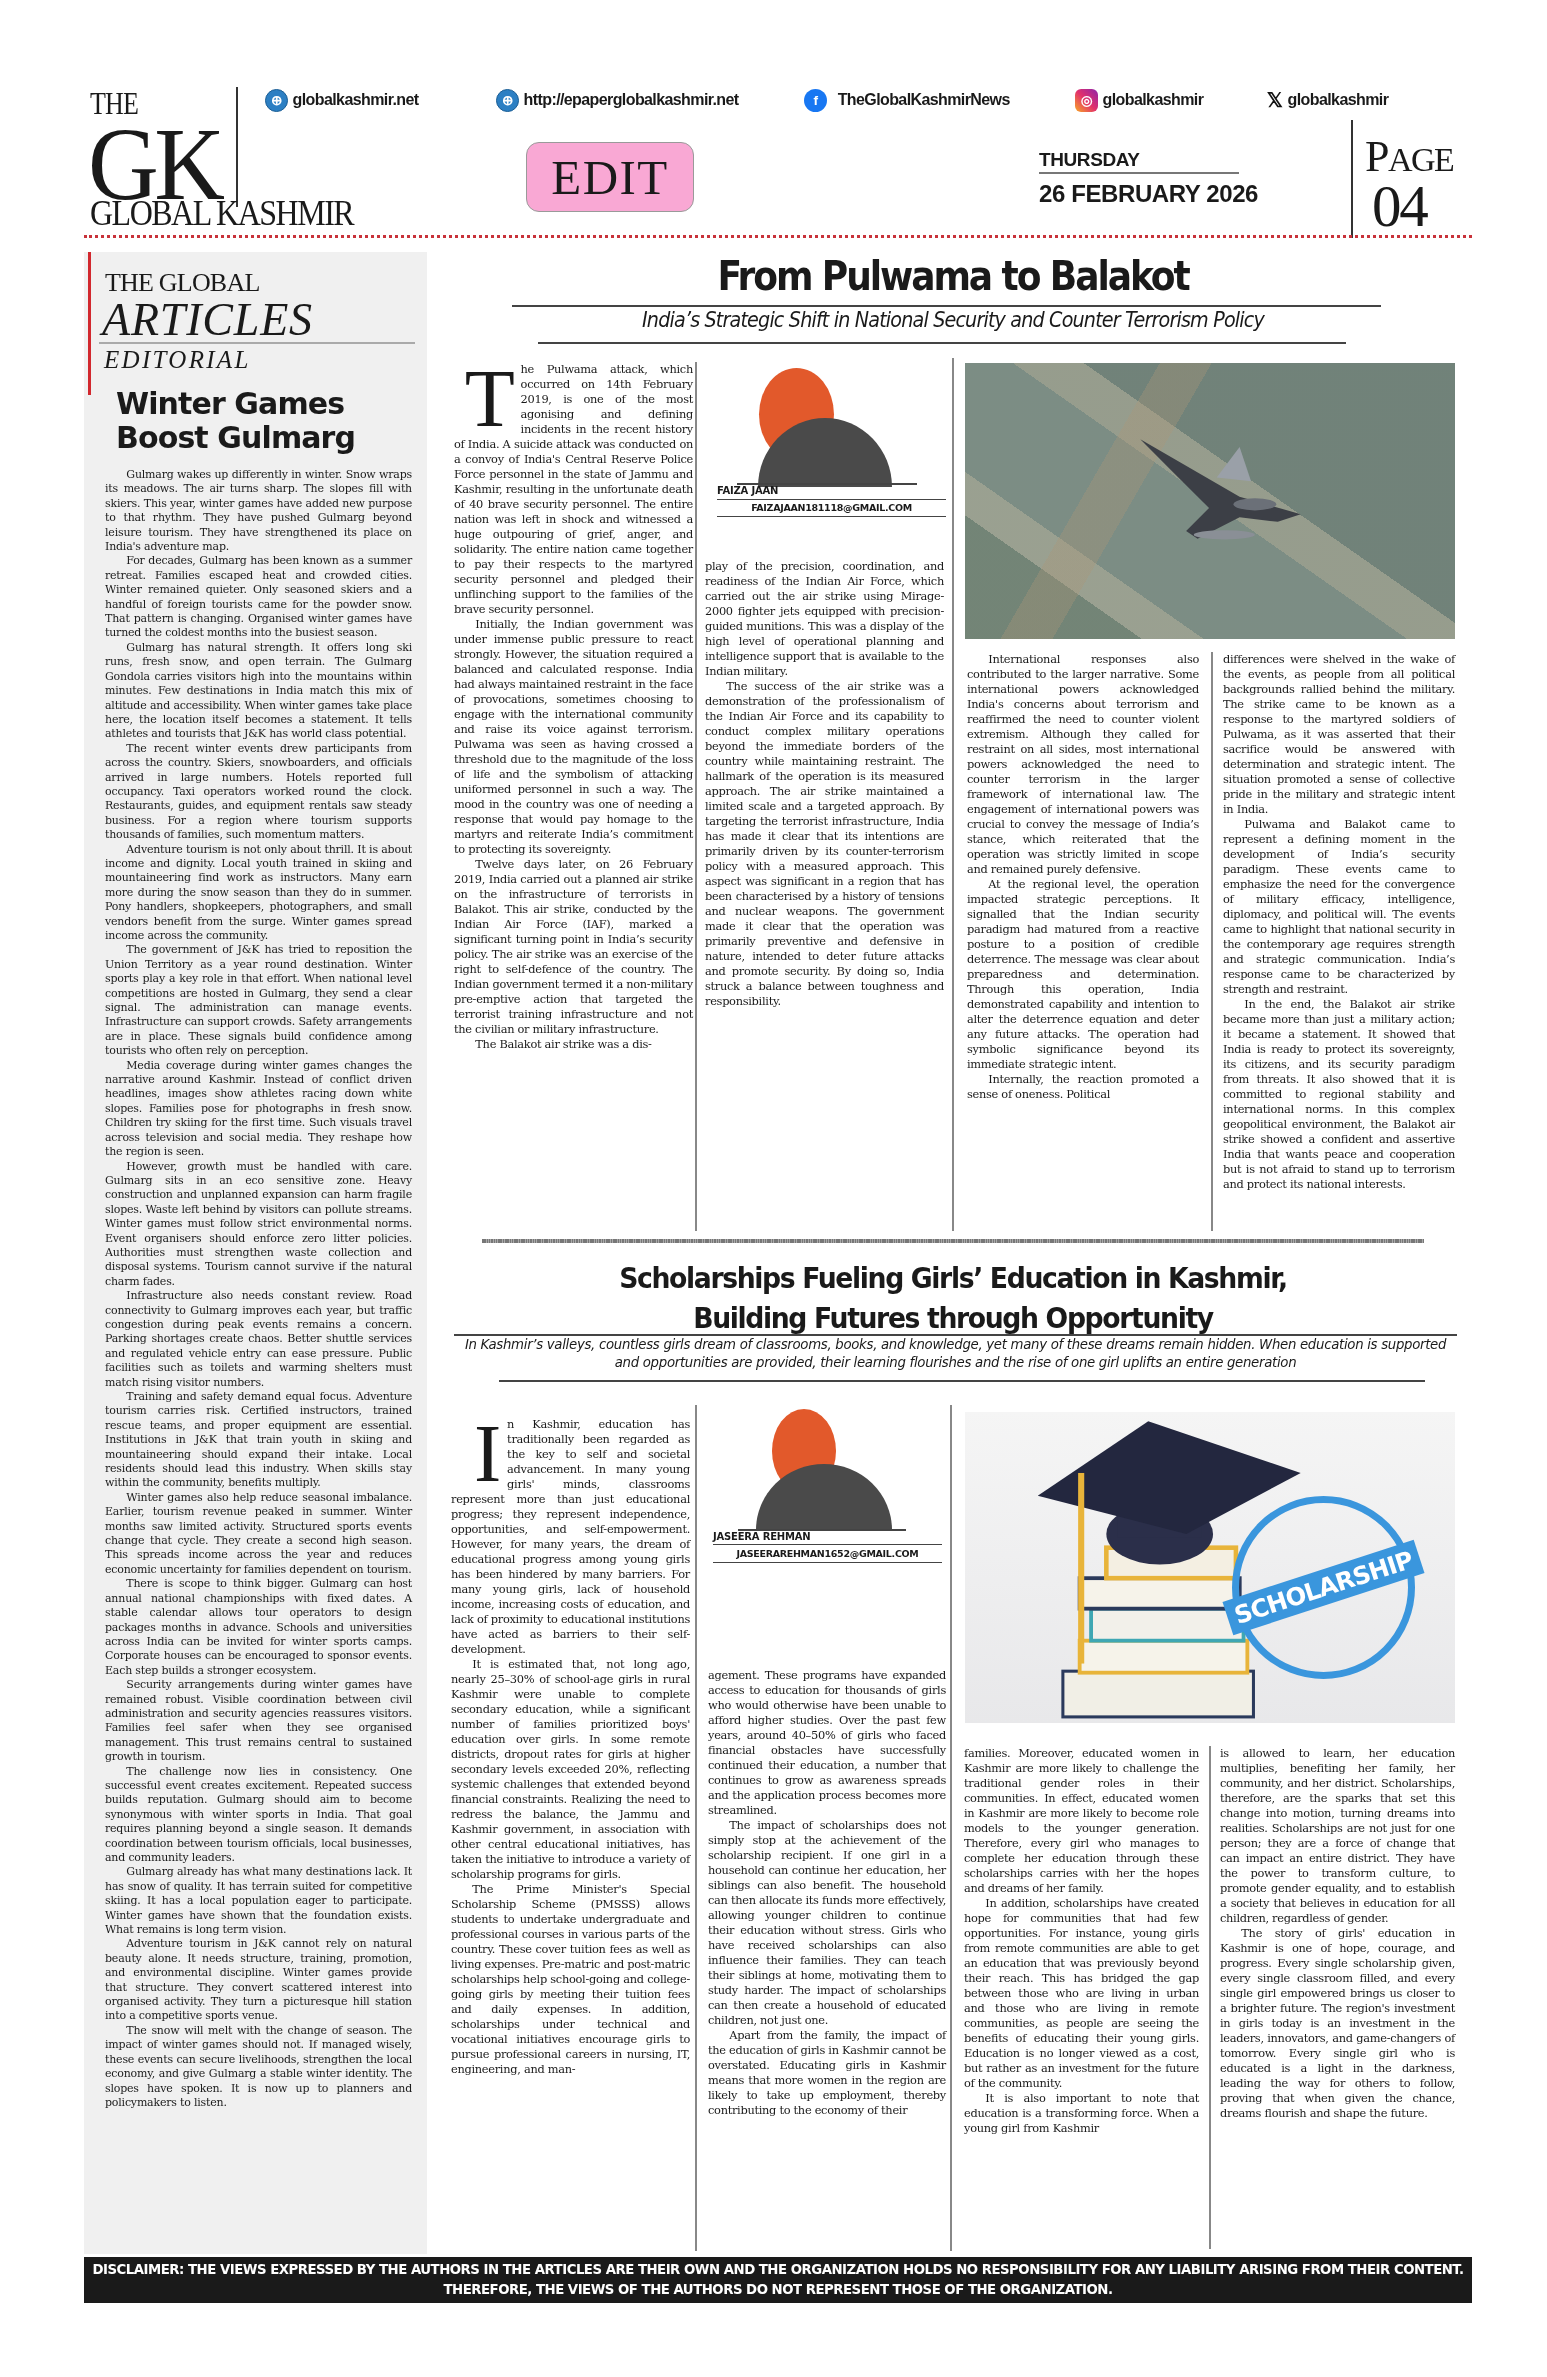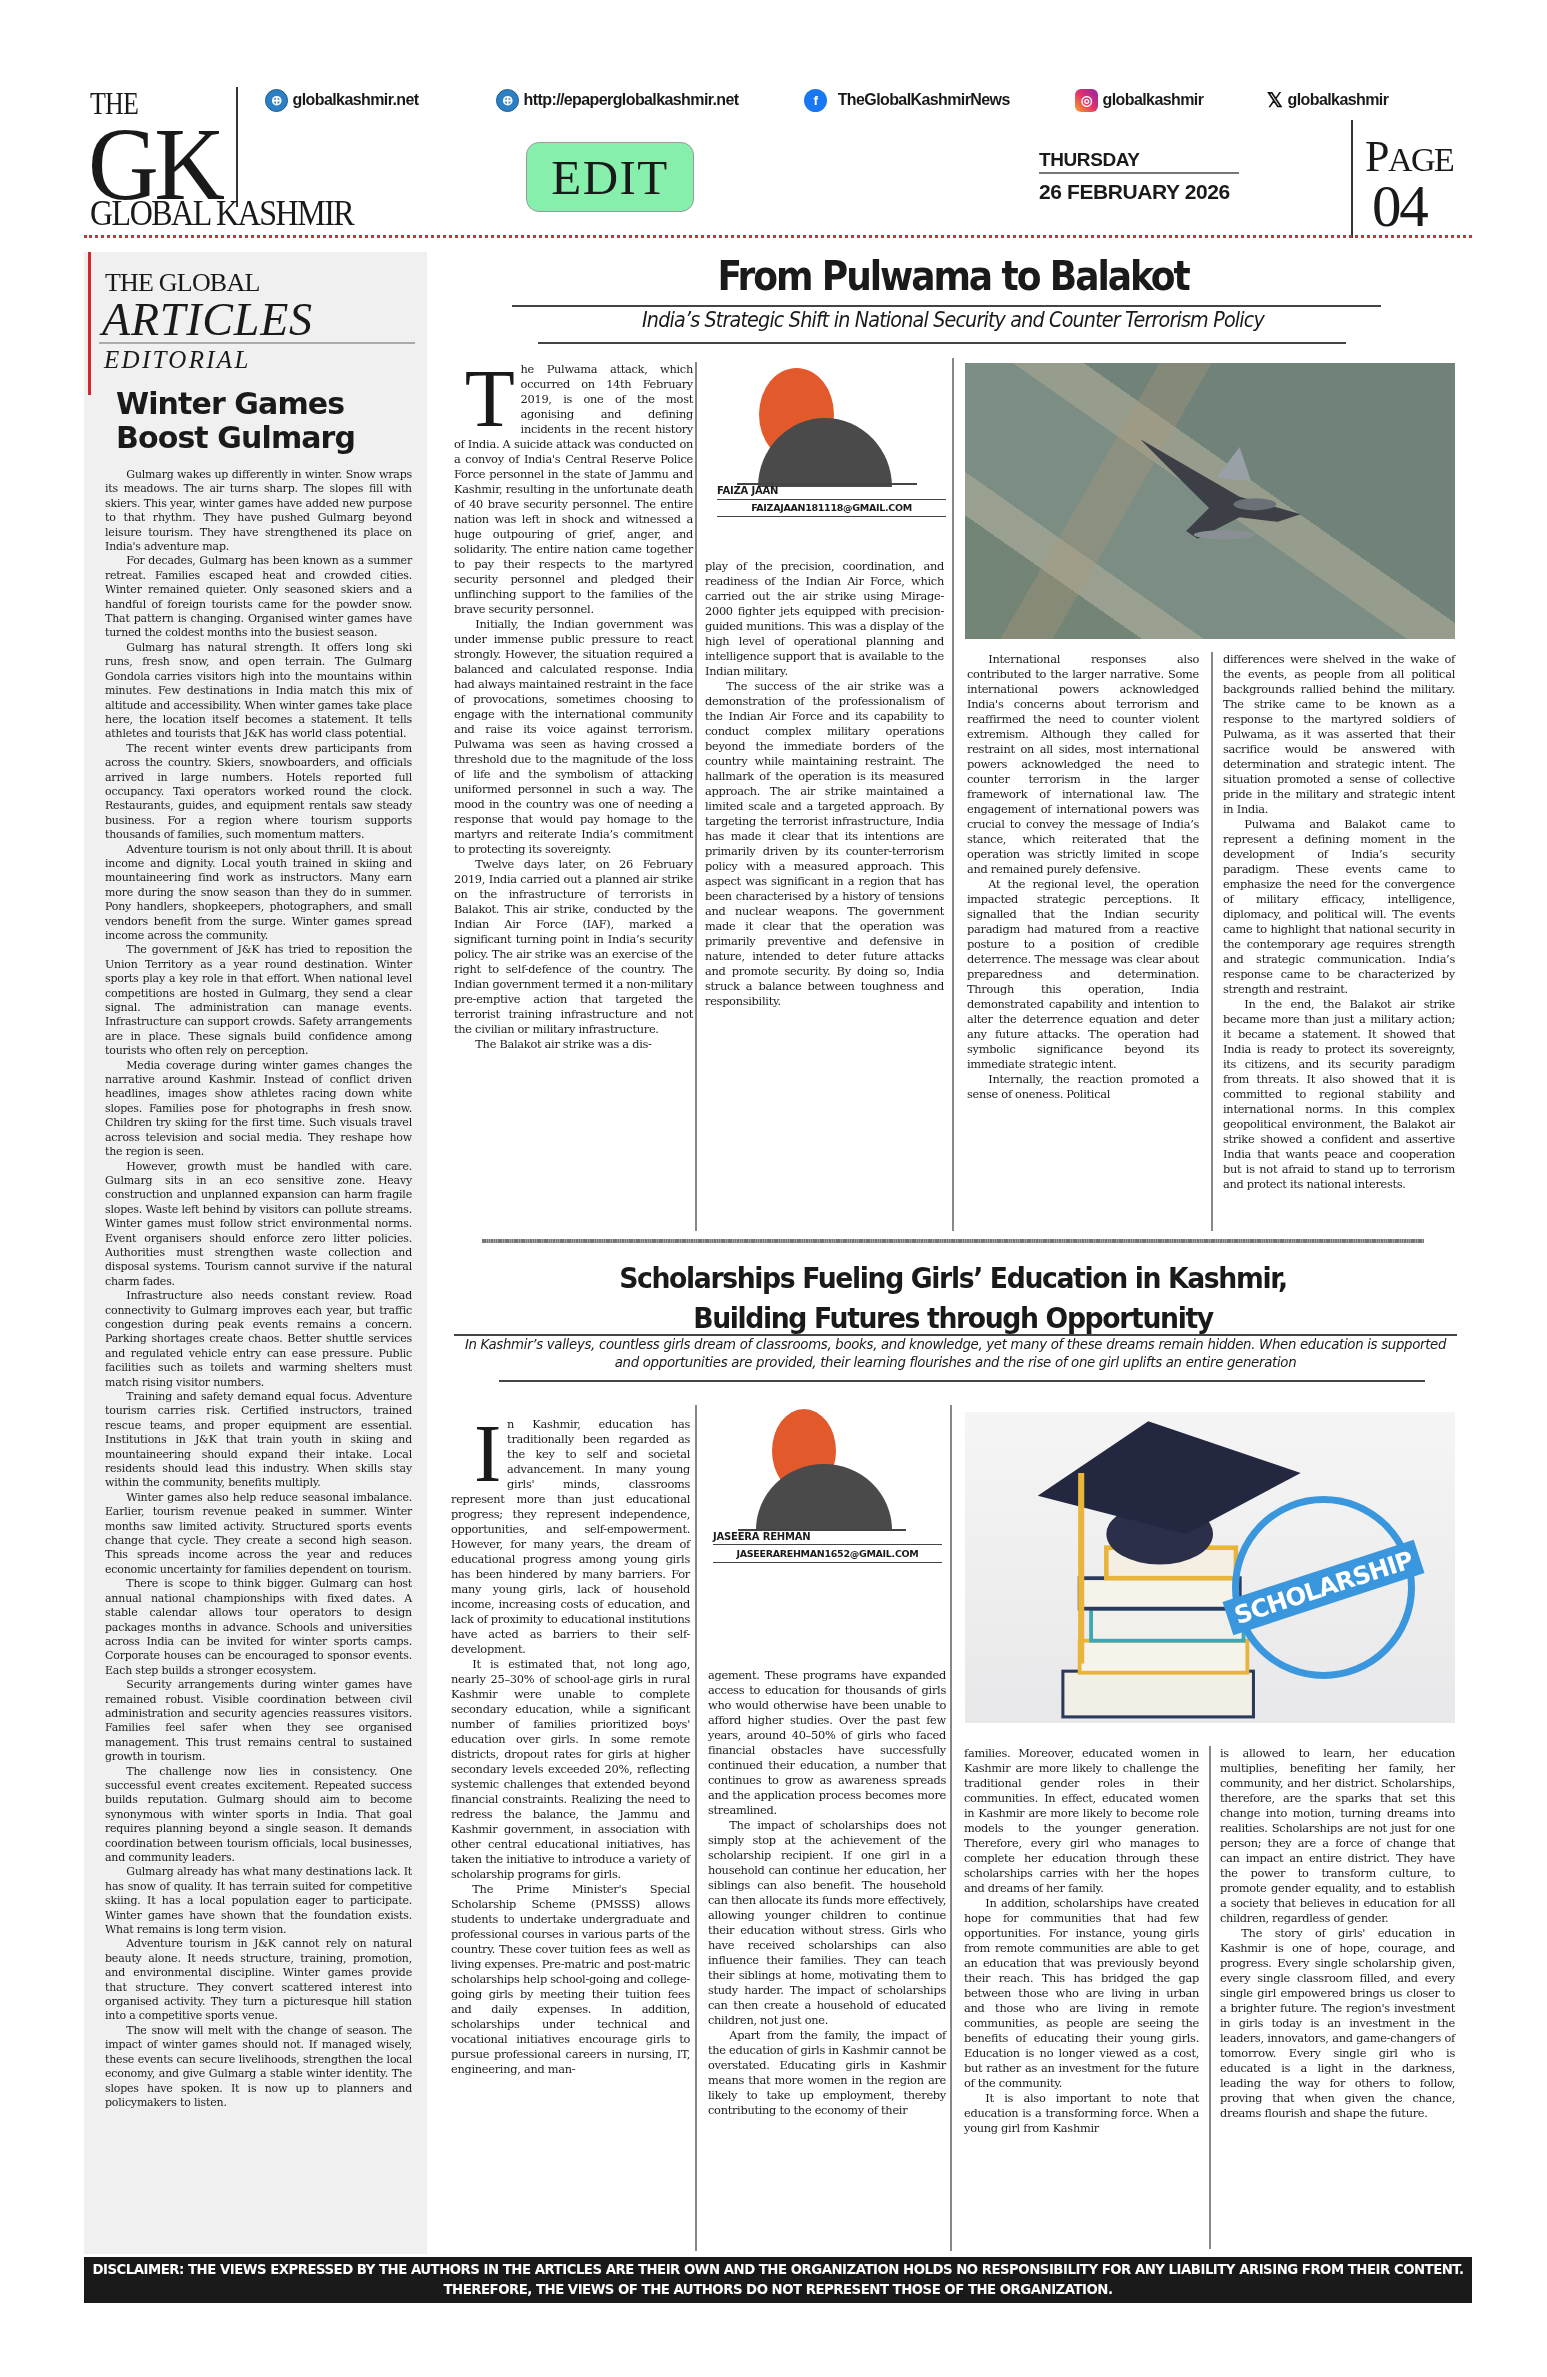--- a/index.html
+++ b/index.html
@@ -10,24 +10,24 @@
 .gk-the{left:90px;top:85px;font-family:"Liberation Serif",serif;font-size:26px;letter-spacing:-0.8px;transform:scaleY(1.25);transform-origin:left top}
 .gk-big{left:88px;top:113px;font-family:"Liberation Serif",serif;font-size:98px;line-height:1;letter-spacing:-4.6px;transform:scaleY(1.05);transform-origin:left top}
 .gk-vline{left:236px;top:87px;width:1.5px;height:120px;background:#333}
 .gk-name{left:90px;top:192px;font-family:"Liberation Serif",serif;font-size:32px;letter-spacing:-1.5px;transform:scaleY(1.15);transform-origin:left top;white-space:nowrap}
 .social{top:85px;height:30.5px;display:flex;align-items:center;gap:4.6px;font-family:"Liberation Sans",sans-serif;font-weight:bold;font-size:16px;letter-spacing:-0.6px;white-space:nowrap}
 .ico{width:23px;height:23px;border-radius:50%;display:inline-flex;align-items:center;justify-content:center;color:#fff;font-size:13.7px;font-weight:bold;flex:none}
 .ico.globe{background:#2c7fc3;border:1.5px solid #1b5e95}
 .ico.fb{background:#1877f2}
 .ico.ig{border-radius:6.1px;background:linear-gradient(45deg,#f9a825,#e1306c,#8e24aa)}
 .ico.x{background:none;color:#111;font-size:20px;width:17px}
-.edit-box{left:526px;top:142px;width:168px;height:70px;background:#86efac;border:1.5px solid #9a9a9a;border-radius:13px;display:flex;align-items:center;justify-content:center;font-family:"Liberation Serif",serif;font-size:49px;letter-spacing:1.5px}
+.edit-box{left:526px;top:142px;width:168px;height:70px;background:#f9a8d4;border:1.5px solid #9a9a9a;border-radius:13px;display:flex;align-items:center;justify-content:center;font-family:"Liberation Serif",serif;font-size:49px;letter-spacing:1.5px}
 .date-day{left:1039px;top:149px;font-family:"Liberation Sans",sans-serif;font-weight:bold;font-size:19px;letter-spacing:-0.4px}
 .date-line{left:1039px;top:172px;width:200px;height:1.5px;background:#777}
-.date-full{left:1039px;top:180px;font-family:"Liberation Sans",sans-serif;font-weight:bold;font-size:21px;letter-spacing:-0.4px}
+.date-full{left:1039px;top:180px;font-family:"Liberation Sans",sans-serif;font-weight:bold;font-size:24px;letter-spacing:-0.4px}
 .page-vline{left:1351px;top:120px;width:1.5px;height:118px;background:#333}
 .page-word{left:1365px;top:131px;font-family:"Liberation Serif",serif;font-size:34px;letter-spacing:-1.5px}
 .page-num{left:1372px;top:172px;font-family:"Liberation Serif",serif;font-size:59px;letter-spacing:-2.3px}
 .dash{left:84px;top:235px;width:1388px;height:0;border-top:3.8px dotted #c8323a}
 
 .sidebar{left:84px;top:252px;width:343px;height:2002px;background:#f0f0f0}
 .redbar{left:88px;top:252px;width:3px;height:143px;background:#d2282e}
 .ed-the{left:105px;top:268px;font-family:"Liberation Serif",serif;font-size:26px;letter-spacing:-0.8px}
 .ed-kashmir{left:102px;top:293px;font-family:"Liberation Serif",serif;font-style:italic;font-size:46px;letter-spacing:0.8px}
 .ed-rule{left:99px;top:342px;width:316px;height:2.3px;background:#aaa}

